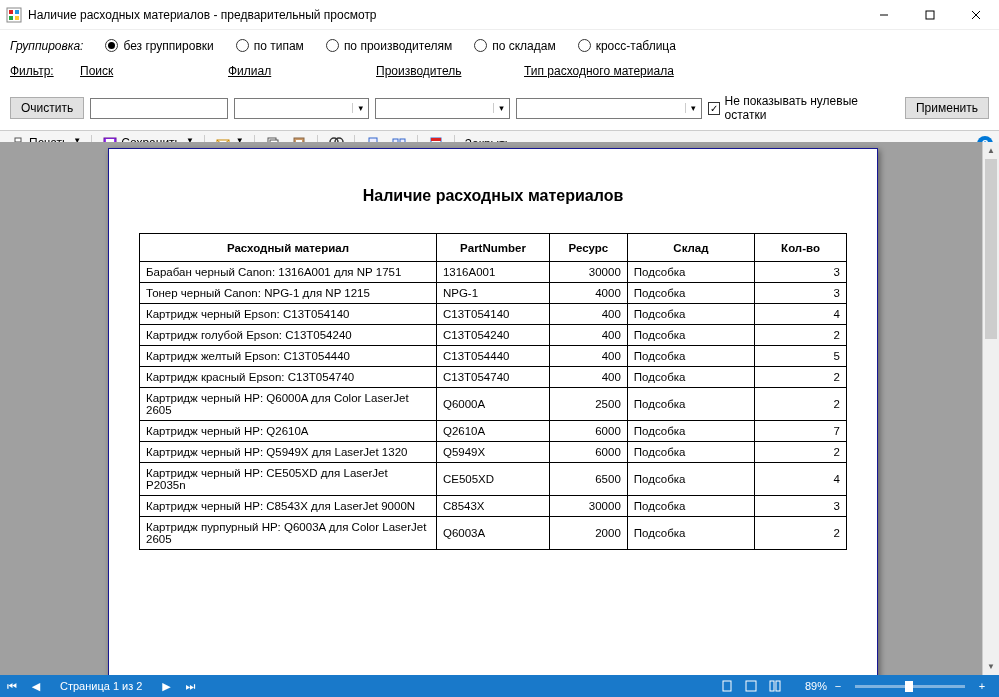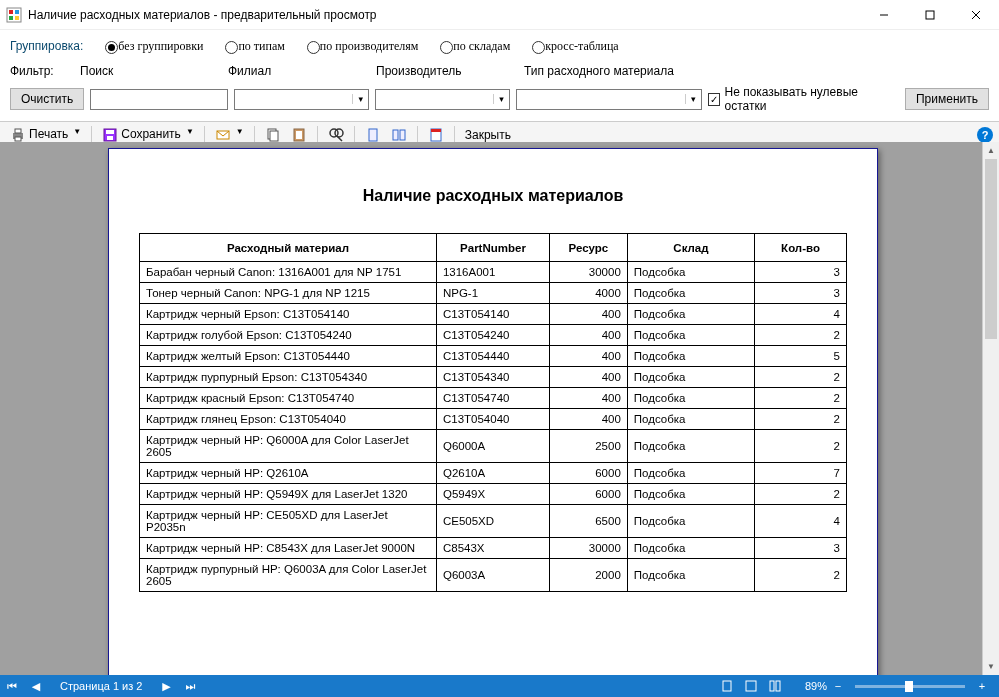--- a/index.html
+++ b/index.html
@@ -3,28 +3,28 @@
 <meta charset="utf-8">
 <style>
 * { box-sizing: border-box; margin: 0; padding: 0; }
 body { font-family: "Segoe UI", Tahoma, sans-serif; font-size: 12px; background: #fff; overflow: hidden; width: 999px; height: 697px; position: relative; }
 .titlebar { height: 30px; background: #fff; display: flex; align-items: center; padding-left: 6px; border-bottom: 1px solid #eee; }
 .titlebar .appicon { width: 16px; height: 16px; margin-right: 6px; }
 .titlebar .title { flex: 1; font-size: 12px; color: #000; }
 .winbtns { display: flex; height: 100%; }
 .winbtn { width: 46px; height: 30px; display: flex; align-items: center; justify-content: center; }
 .grouprow { height: 32px; display: flex; align-items: center; padding: 0 10px; gap: 10px; }
-.grouprow .lbl { color: #0c4a6e; }
-.radio { display: flex; align-items: flex-end; margin-left: 12px; font-family: Liberation Serif, serif; }
+.grouprow .lbl { color: #000000; font-style: italic; }
+.radio { display: flex; align-items: flex-start; gap: 5px; margin-left: 12px; }
 .radio .circ { width: 13px; height: 13px; border: 1px solid #333; border-radius: 50%; display: flex; align-items: center; justify-content: center; background: #fff; }
 .radio .circ.on::after { content: ""; width: 7px; height: 7px; background: #000; border-radius: 50%; }
 .filterrow { padding: 2px 10px 8px 10px; }
-.filterlabels { display: flex; }
+.filterlabels { display: flex; text-decoration: underline; }
 .filterlabels > div { font-size: 12px; }
-.filterinputs { display: flex; align-items: center; gap: 6px; margin-top: 7px; }
+.filterinputs { display: flex; align-items: center; gap: 6px; margin-top: 16px; }
 .btn { border: 1px solid #adadad; background: #e1e1e1; padding: 3px 10px; font-size: 12px; }
 .txt { border: 1px solid #7a7a7a; height: 21px; padding: 0 3px; font-size: 12px; background: #fff; }
 .combo { border: 1px solid #7a7a7a; height: 21px; display: flex; align-items: center; background: #fff; }
 .combo .val { flex: 1; padding: 0 3px; }
 .combo .arrow { width: 16px; text-align: center; font-size: 9px; border-left: 1px solid #ccc; }
 .chk { display: flex; align-items: center; gap: 4px; }
 .chk .box { width: 13px; height: 13px; border: 1px solid #333; display: flex; align-items: center; justify-content: center; font-size: 10px; }
 .toolbar { height: 28px; border-top: 1px solid #ccc; border-bottom: 1px solid #ccc; background: #f5f5f5; display: flex; align-items: center; padding: 0 6px; gap: 2px; }
 .tbtn { display: flex; padding: 2px 4px; gap: 3px; }
 .tsep { width: 1px; height: 18px; background: #ccc; margin: 0 4px; }
@@ -255,36 +255,22 @@
             <td class="num">2</td>
           </tr>
           <tr>
             <td>Картридж желтый Epson: C13T054440</td>
             <td>C13T054440</td>
             <td class="num">400</td>
             <td>Подсобка</td>
             <td class="num">5</td>
           </tr>
           <tr>
-            <td>Картридж пурпурный Epson: C13T054340</td>
-            <td>C13T054340</td>
-            <td class="num">400</td>
-            <td>Подсобка</td>
-            <td class="num">2</td>
-          </tr>
-          <tr>
             <td>Картридж красный Epson: C13T054740</td>
             <td>C13T054740</td>
-            <td class="num">400</td>
-            <td>Подсобка</td>
-            <td class="num">2</td>
-          </tr>
-          <tr>
-            <td>Картридж глянец Epson: C13T054040</td>
-            <td>C13T054040</td>
             <td class="num">400</td>
             <td>Подсобка</td>
             <td class="num">2</td>
           </tr>
           <tr>
             <td>Картридж черный HP: Q6000A для Color LaserJet 2605</td>
             <td>Q6000A</td>
             <td class="num">2500</td>
             <td>Подсобка</td>
             <td class="num">2</td>

